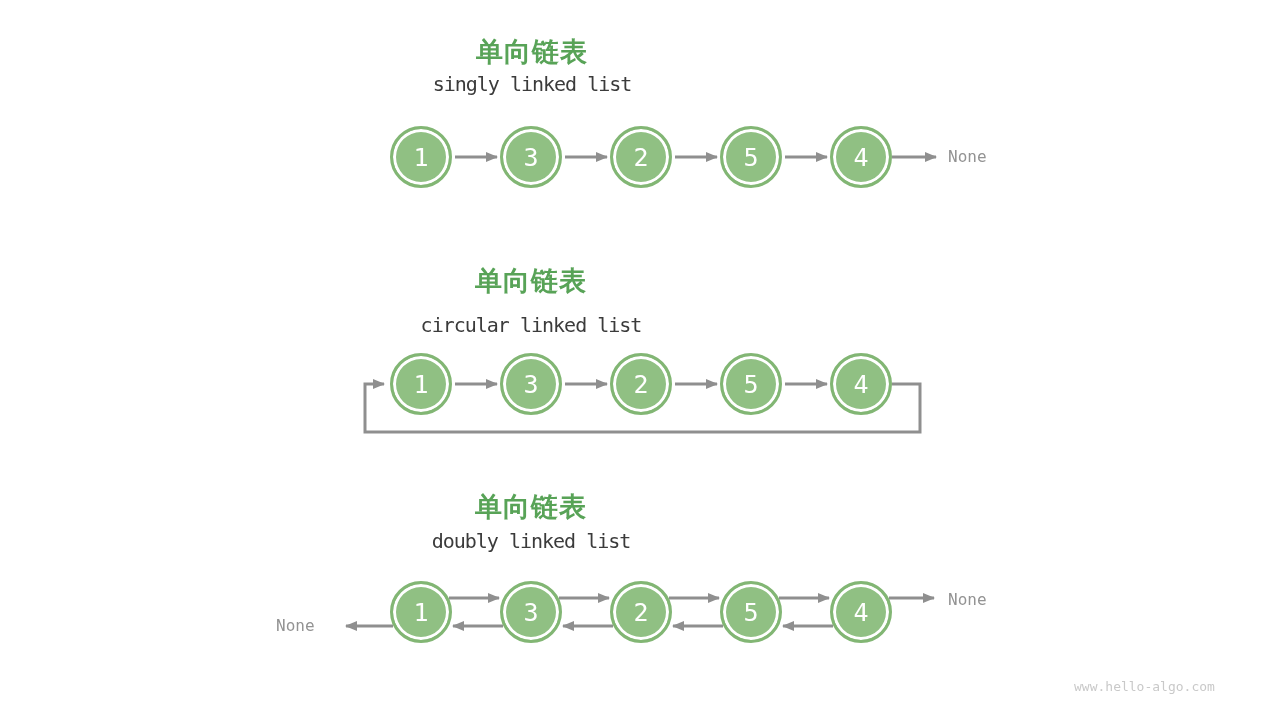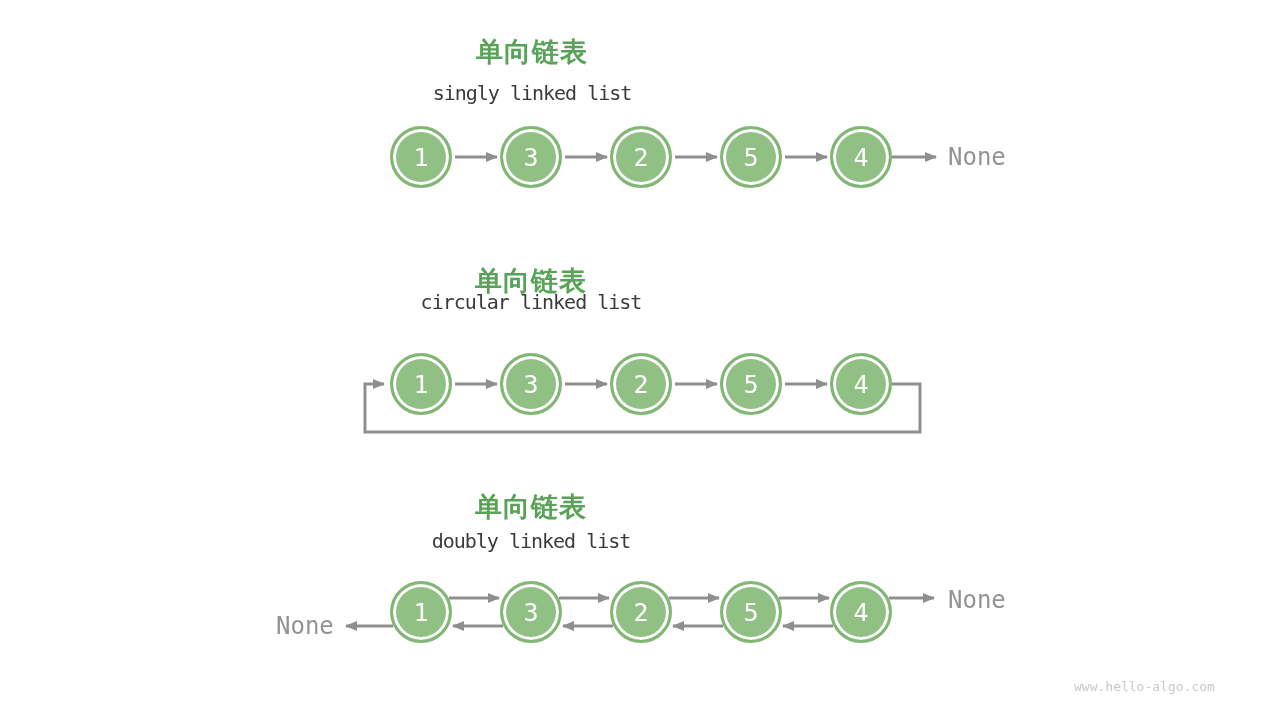--- a/index.html
+++ b/index.html
@@ -29,21 +29,21 @@
   }
   .node{
     position:absolute;width:56px;height:56px;border-radius:50%;
     background:var(--node-fill);border:3px solid var(--node-border);
     box-shadow:inset 0 0 0 3px #ffffff;
     display:flex;align-items:center;justify-content:center;
     color:#ffffff;font-size:25px;font-family:"DejaVu Sans Mono",monospace;
   }
   .none-label{
     position:absolute;color:var(--none-gray);
-    font-size:24px;line-height:30px;white-space:nowrap;
+    font-size:16px;line-height:30px;white-space:nowrap;
     font-family:"DejaVu Sans Mono",monospace;
     text-align:center;
   }
   .watermark{
     position:absolute;left:1074px;top:679px;
     color:var(--watermark-gray);font-size:13px;line-height:16px;
     font-family:"DejaVu Sans Mono",monospace;white-space:nowrap;
   }
 </style>
 </head>
@@ -83,32 +83,32 @@
       <line x1="503" y1="626" x2="453" y2="626" marker-end="url(#ah)"></line>
       <line x1="613" y1="626" x2="563" y2="626" marker-end="url(#ah)"></line>
       <line x1="723" y1="626" x2="673" y2="626" marker-end="url(#ah)"></line>
       <line x1="833" y1="626" x2="783" y2="626" marker-end="url(#ah)"></line>
       <line x1="393" y1="626" x2="346" y2="626" marker-end="url(#ah)"></line>
     </g>
   </svg>
 
   <div>
     <div class="sec-title" style="left:532px;top:37px">单向链表</div>
-    <div class="sec-sub" style="left:532px;top:81px">singly linked list</div>
+    <div class="sec-sub" style="left:532px;top:72px">singly linked list</div>
     <div class="node" style="left:390px;top:126px">1</div>
     <div class="node" style="left:500px;top:126px">3</div>
     <div class="node" style="left:610px;top:126px">2</div>
     <div class="node" style="left:720px;top:126px">5</div>
     <div class="node" style="left:830px;top:126px">4</div>
     <div class="none-label" style="left:948px;top:142px">None</div>
   </div>
 
   <div>
     <div class="sec-title" style="left:531px;top:266px">单向链表</div>
-    <div class="sec-sub" style="left:531px;top:290px">circular linked list</div>
+    <div class="sec-sub" style="left:531px;top:313px">circular linked list</div>
     <div class="node" style="left:390px;top:353px">1</div>
     <div class="node" style="left:500px;top:353px">3</div>
     <div class="node" style="left:610px;top:353px">2</div>
     <div class="node" style="left:720px;top:353px">5</div>
     <div class="node" style="left:830px;top:353px">4</div>
   </div>
 
   <div>
     <div class="sec-title" style="left:531px;top:492px">单向链表</div>
     <div class="sec-sub" style="left:531px;top:529px">doubly linked list</div>

